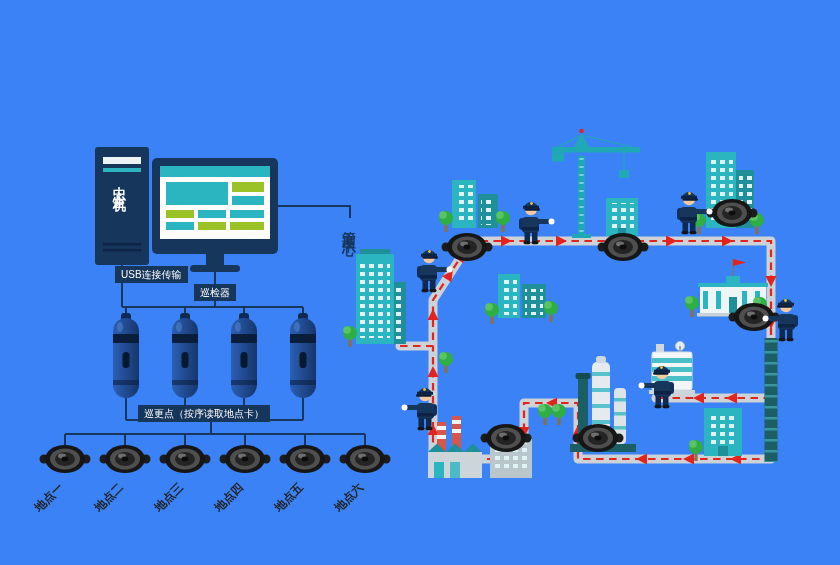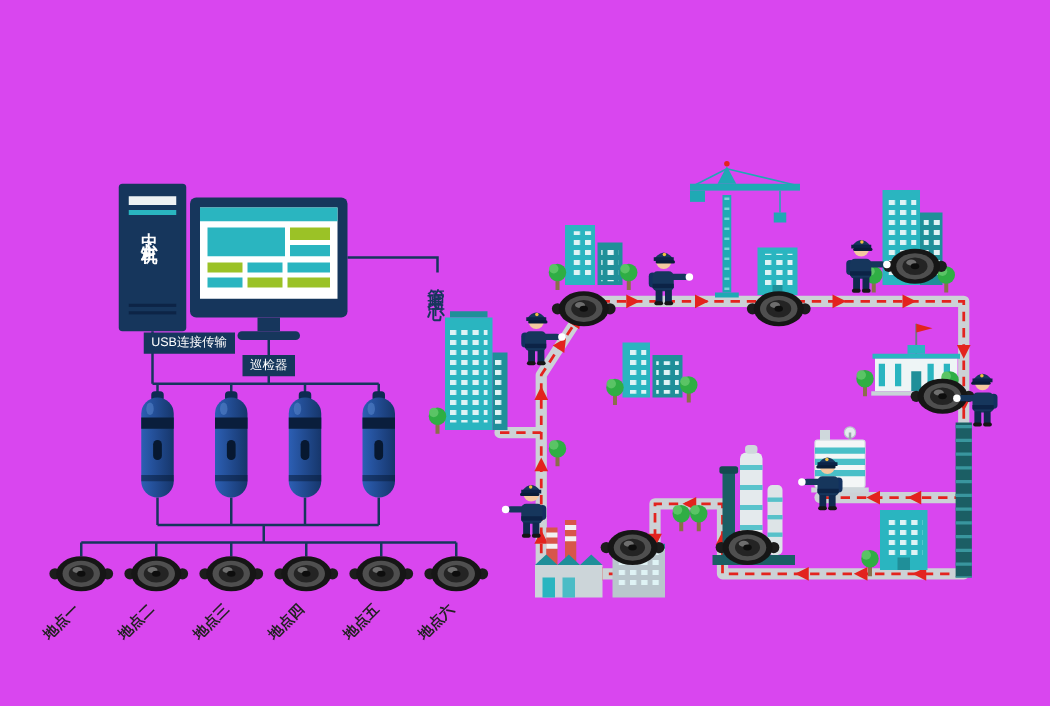--- a/index.html
+++ b/index.html
@@ -1,20 +1,20 @@
 <!DOCTYPE html>
 <html style="--navy: #16365c; --teal: #2ab5c0; --teal_dark: #1f8f99; --green: #9bc226; --red: #e3231e; --rail: #1b5e64; --road: #ccd2d6; --tree: #2fae44; --wand: #1d4e9e;"><head>
 <meta charset="utf-8">
 <style>
   :root{
     --navy:#16365c; --teal:#2ab5c0; --teal_dark:#1f8f99; --green:#9bc226;
     --red:#e3231e; --rail:#1b5e64; --road:#ccd2d6; --tree:#2fae44; --wand:#1d4e9e;
   }
   html,body{margin:0;padding:0;background:#fff}
-  .stage{position:relative;width:840px;height:565px;background:#d946ef;overflow:hidden;
+  .stage{position:relative;width:840px;height:565px;background:#3b82f6;overflow:hidden;
          font-family:"Liberation Sans","DejaVu Sans",sans-serif}
   svg.art{position:absolute;left:0;top:0}
   .f-navy{fill:var(--navy)} .f-teal{fill:var(--teal)} .f-tdark{fill:var(--teal_dark)}
   .f-green{fill:var(--green)} .f-red{fill:var(--red)}
   .ln{stroke:var(--navy);stroke-width:2;fill:none}
   .road{stroke:var(--road);stroke-width:9;fill:none;stroke-linejoin:round;stroke-linecap:round}
   .dash{stroke:var(--red);stroke-width:2.2;fill:none;stroke-dasharray:7.5 5.5}
   .rail{stroke:var(--rail);stroke-width:13;fill:none}
   .railstripe{stroke:#39969e;stroke-width:13;fill:none;stroke-dasharray:2.5 8.5}
   .tagbox{position:absolute;background:var(--navy);color:#fff;font-size:10px;line-height:1.1;
@@ -320,20 +320,21 @@
     <use href="#guard" transform="translate(662,385) scale(-1,1)"></use>
   </g>
 </svg>
 
 <div class="vtext light" style="left:113px;top:176px">中心主机</div>
 
 <div class="tagbox" style="left:115px;top:266px">USB连接传输</div>
 
 <div class="tagbox" style="left:194px;top:284px">巡检器</div>
 
+<div class="tagbox" style="left:138px;top:405px">巡更点（按序读取地点卡）</div>
 
 <div class="vtext" style="left:342px;top:220px;font-size:13.5px">管理中心</div>
 
 <div class="cp-label" style="left:17px;top:490px">地点一</div>
 <div class="cp-label" style="left:77px;top:490px">地点二</div>
 <div class="cp-label" style="left:137px;top:490px">地点三</div>
 <div class="cp-label" style="left:197px;top:490px">地点四</div>
 <div class="cp-label" style="left:257px;top:490px">地点五</div>
 <div class="cp-label" style="left:317px;top:490px">地点六</div>
 

